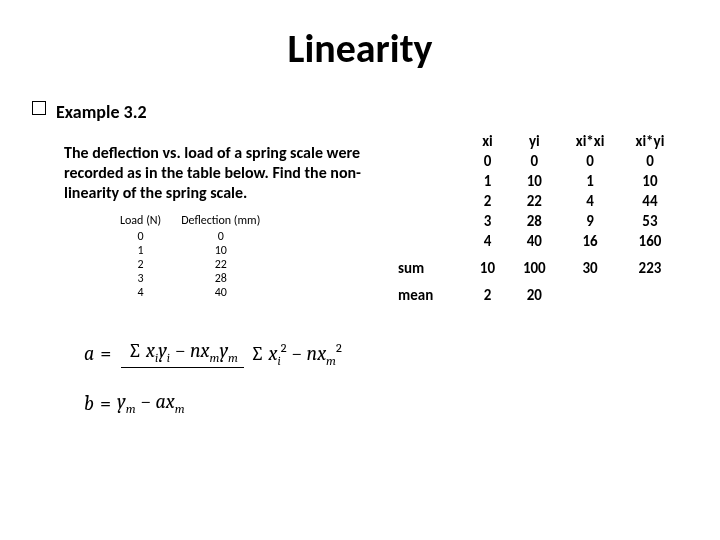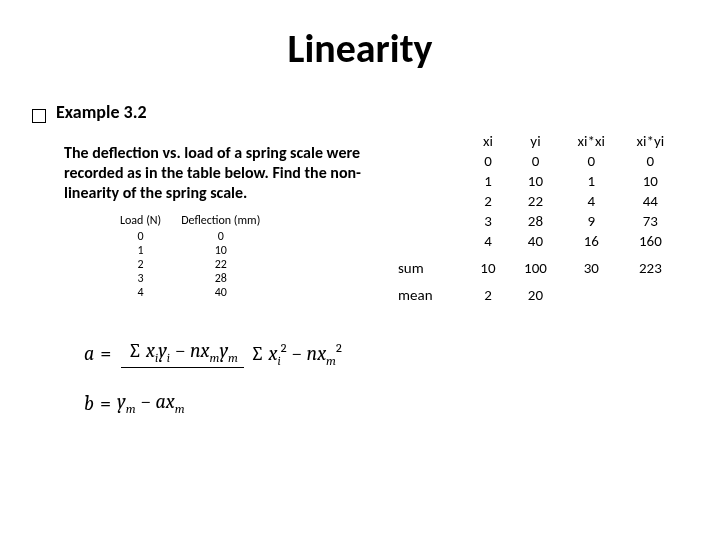--- a/index.html
+++ b/index.html
@@ -20,21 +20,21 @@
   }
   .title {
     text-align: center;
     font-size: 40px;
     font-weight: 700;
     margin-top: 4px;
     margin-bottom: 28px;
   }
   .bullet-row {
     display: flex;
-    align-items: flex-end;
+    align-items: flex-start;
     font-weight: 700;
     font-size: 18px;
     margin-left: -8px;
     margin-bottom: 8px;
   }
   .bullet-box {
     width: 12px;
     height: 12px;
     border: 1.5px solid #000;
     margin-right: 10px;
@@ -75,21 +75,21 @@
     padding-left: 10px;
   }
   .calc-table {
     font-size: 15px;
     border-collapse: collapse;
     width: 100%;
   }
   .calc-table td, .calc-table th {
     text-align: center;
     padding: 1px 8px;
-    font-weight: 400;
+    font-weight: 700;
   }
   .calc-table .labelcol {
     text-align: left;
     padding-right: 14px;
   }
   .calc-table tbody.sumblock td {
     padding-top: 8px;
     margin-left: 11px;
   }
   .formulas {
@@ -215,21 +215,21 @@
               <td>2</td>
               <td>22</td>
               <td>4</td>
               <td>44</td>
             </tr>
           <tr>
               <td class="labelcol"></td>
               <td>3</td>
               <td>28</td>
               <td>9</td>
-              <td>73</td>
+              <td>53</td>
             </tr>
           <tr>
               <td class="labelcol"></td>
               <td>4</td>
               <td>40</td>
               <td>16</td>
               <td>160</td>
             </tr>
         </tbody>
         <tbody class="sumblock">

